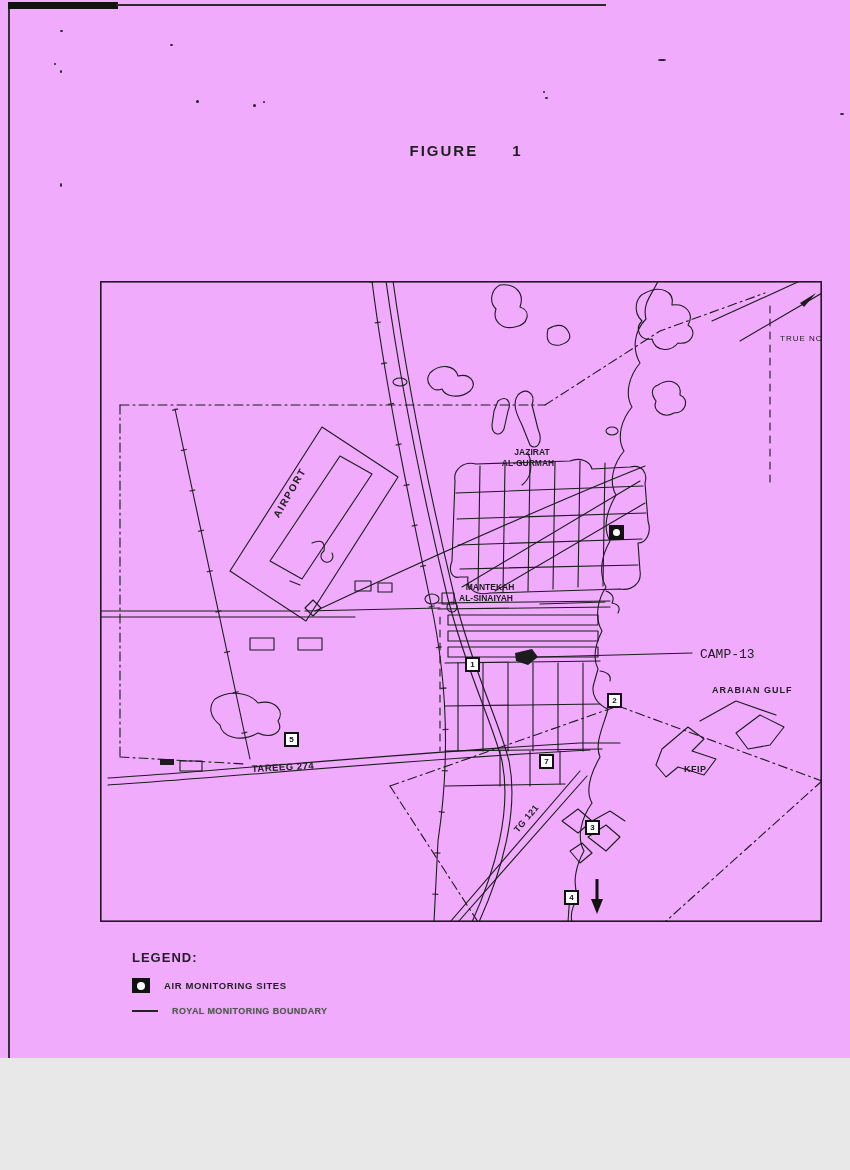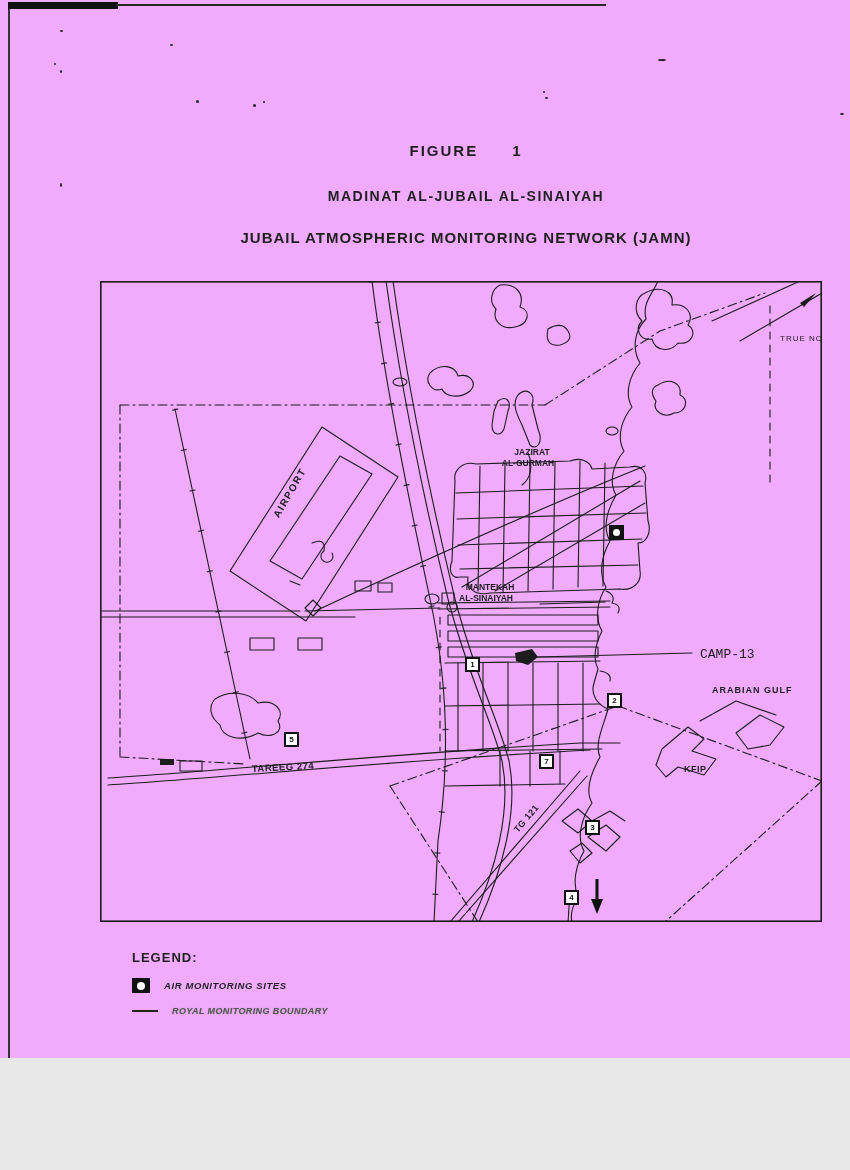--- a/index.html
+++ b/index.html
@@ -30,21 +30,21 @@
   .camp-label{font-family:"Liberation Mono","DejaVu Sans Mono",monospace;font-size:13px;}
   
   .site{position:absolute;width:15px;height:15px;border:2px solid #111;background:#fff;
         box-sizing:border-box;display:flex;align-items:center;justify-content:center;
         font-size:8px;font-weight:bold;color:#111;}
   .site.filled{background:#111;}
   .site-circle{width:7px;height:7px;border-radius:50%;background:#fff;display:block;}
   
   .legend{position:absolute;left:132px;top:950px;width:320px;}
   .legend-heading{font-size:13px;font-weight:bold;letter-spacing:1px;}
-  .legend-row{display:flex;align-items:center;margin-top:13px;font-style:italic;}
+  .legend-row{display:flex;align-items:center;margin-top:13px;}
   .legend-box{width:18px;height:15px;background:#111;display:flex;align-items:center;justify-content:center;}
   .legend-box .legend-circle{width:8px;height:8px;border-radius:50%;background:#fff;}
   .legend-line{width:26px;height:0;border-top:2px solid #222;}
   .legend-label{margin-left:14px;font-size:9.5px;font-weight:bold;letter-spacing:.6px;}
   .legend-row.faded .legend-label{color:#555;font-weight:600;letter-spacing:.4px;font-size:9px;
         text-shadow:0 0 1px #999;}
 </style>
 </head>
 <body>
 
@@ -62,22 +62,20 @@
   <div class="speck" style="left:263px;top:101px;width:2px;height:2px"></div>
   <div class="speck" style="left:60px;top:183px;width:2px;height:4px"></div>
   <div class="speck" style="left:545px;top:97px;width:3px;height:2px"></div>
   <div class="speck" style="left:658px;top:59px;width:8px;height:2px"></div>
   <div class="speck" style="left:840px;top:113px;width:4px;height:2px"></div>
   <div class="speck" style="left:543px;top:91px;width:2px;height:2px"></div>
 
   <div class="titles t-figure">
     <span>FIGURE</span><span class="fig-num">1</span>
   </div>
-  <div class="titles t-sub">MADINAT AL-JUBAIL AL-SINAIYAH</div>
-  <div class="titles t-main">JUBAIL ATMOSPHERIC MONITORING NETWORK (JAMN)</div>
 
   <div class="map-wrap">
     <svg width="722" height="641" viewBox="0 0 722 641">
 
       <rect x="0.8" y="0.8" width="720.4" height="639.4" class="ln-thick"></rect>
 
       <g>
         <path class="ln" d="M558,0 C552,14 542,22 546,38 C534,50 532,68 540,82 C530,94 524,112 532,126 C522,138 516,156 524,170 C514,182 508,200 516,214 C508,228 502,246 510,260 C502,274 498,292 506,306 C498,318 494,336 502,350 C496,362 492,376 498,388 L494,402 C490,414 498,424 508,428 C504,444 494,462 500,476 C492,490 484,508 492,522 C482,536 476,556 484,570 C476,584 472,602 478,616 C472,626 470,634 472,641"></path>
         <path class="ln" d="M506,310 q10,4 6,12 q10,2 6,10"></path>
         <path class="ln" d="M500,390 q12,2 10,10"></path>

